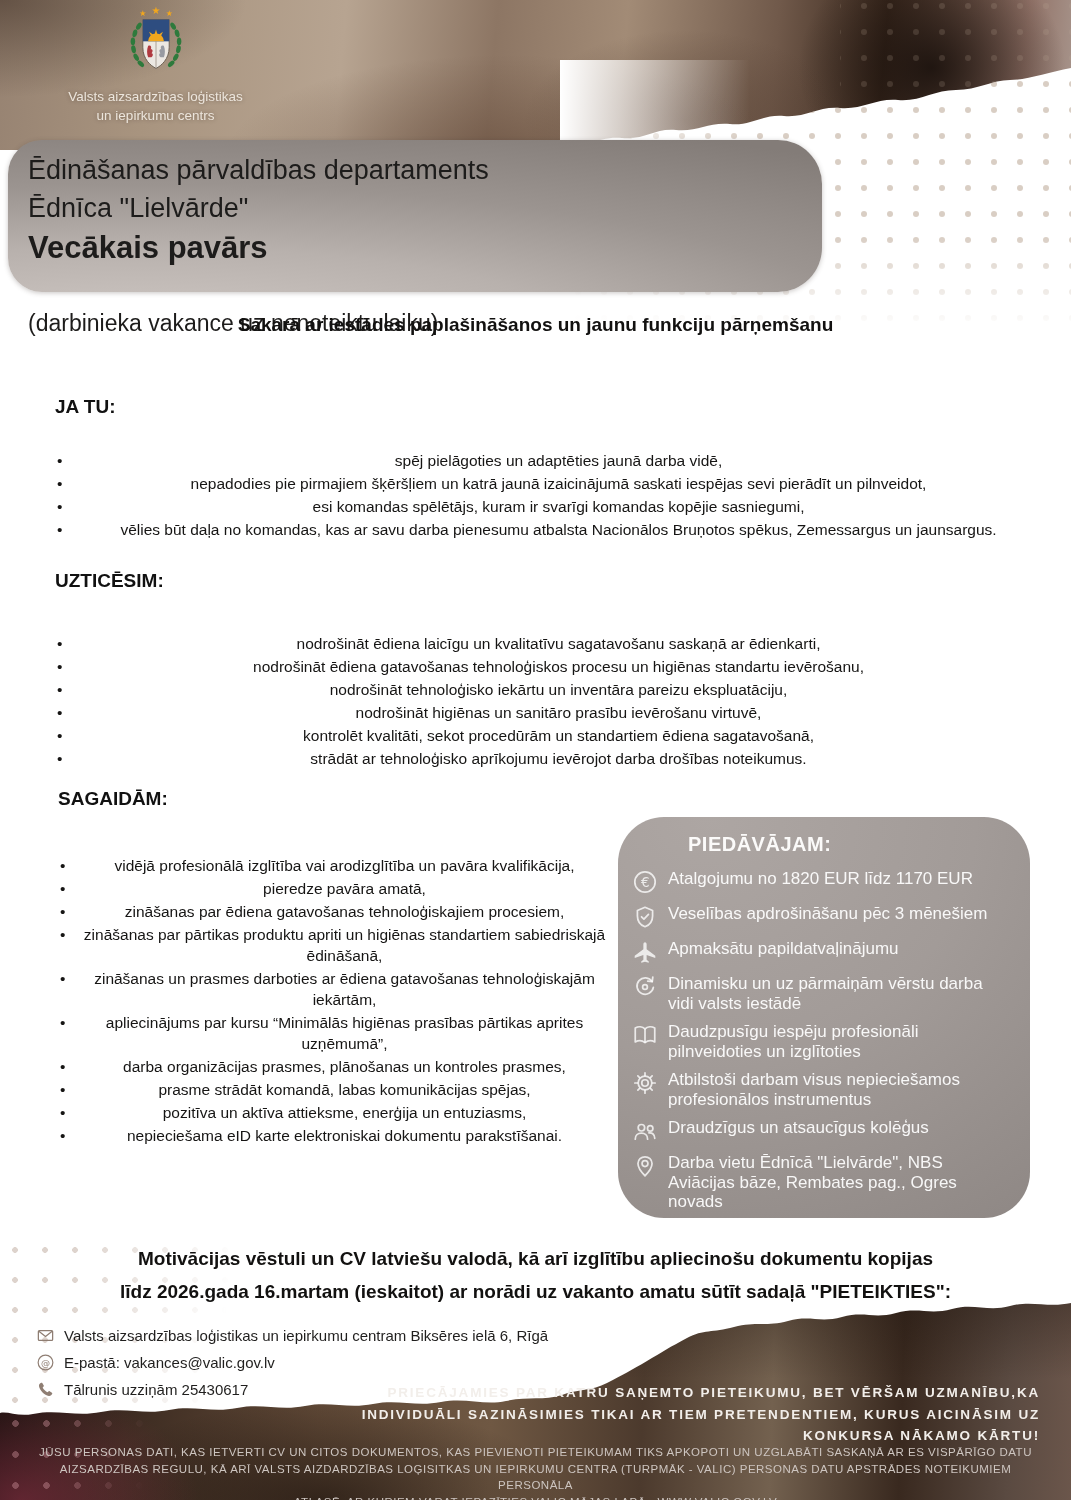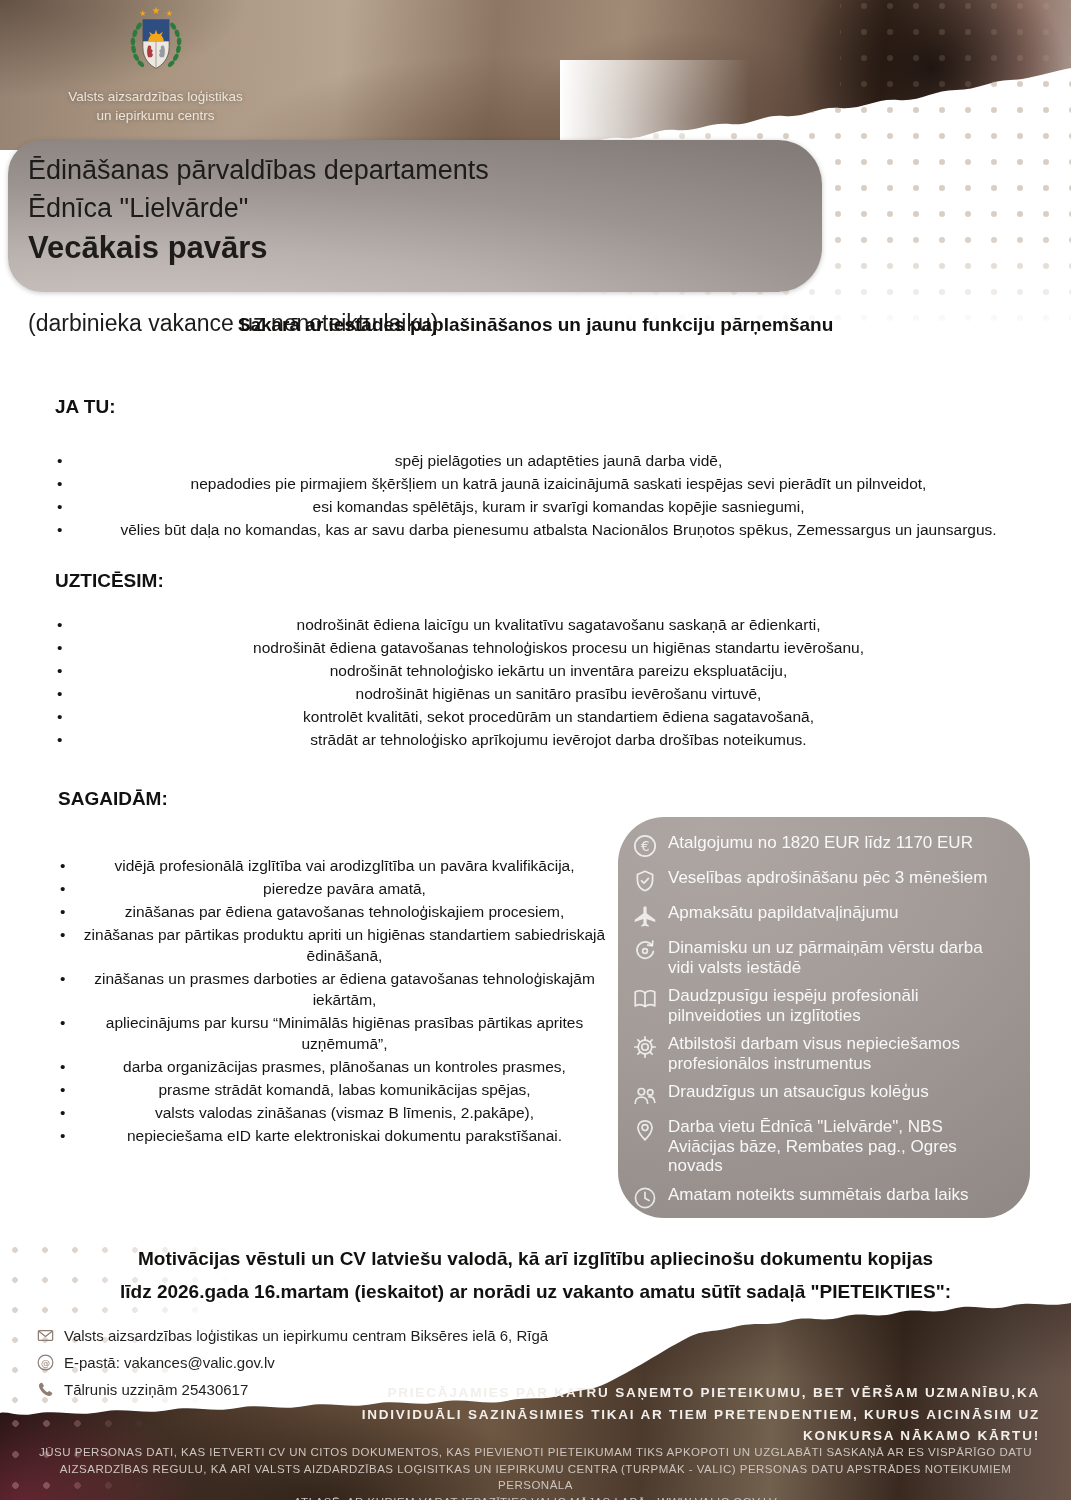--- a/index.html
+++ b/index.html
@@ -55,21 +55,21 @@
 
   
   .sec{z-index:3;}
   .sec h3{margin:0;font-size:19px;font-weight:bold;color:#111;}
   .sec ul{list-style:none;margin:0;padding:0;}
   .sec li{position:relative;padding-left:17px;font-size:15.5px;color:#161514;text-align:center;}
   .sec li::before{content:"\2022";position:absolute;left:2px;top:0;}
   .sec-jatu{left:55px;top:396px;width:990px;}
   .sec-jatu ul{margin-top:31px;} .sec-jatu li{line-height:23px;}
   .sec-uzt{left:55px;top:570px;width:990px;}
-  .sec-uzt ul{margin-top:21px;} .sec-uzt li{line-height:23px;}
+  .sec-uzt ul{margin-top:40px;} .sec-uzt li{line-height:23px;}
   .sec-sag{left:58px;top:788px;width:556px;}
   .sec-sag ul{margin-top:45px;} .sec-sag li{line-height:21px;margin-bottom:2px;}
 
   
   .offer-box{left:618px;top:817px;width:412px;height:401px;z-index:3;border-radius:46px;
     background:radial-gradient(135% 125% at 22% 0%, #ada6a3 0%, #a29b98 48%, #8e8784 100%);
     padding:16px 16px 0 14px;box-sizing:border-box;}
   .offer-title{margin:0 0 13px 56px;font-size:20px;font-weight:bold;letter-spacing:.5px;color:#fbfaf9;}
   .offer-item{display:flex;align-items:flex-start;gap:10px;margin-bottom:9px;}
   .oic{width:26px;height:26px;flex:0 0 26px;color:rgba(255,255,255,.78);}
@@ -258,26 +258,27 @@
     <ul>
 
         <li>vidējā profesionālā izglītība vai arodizglītība un pavāra kvalifikācija,</li>
         <li>pieredze pavāra amatā,</li>
         <li>zināšanas par ēdiena gatavošanas tehnoloģiskajiem procesiem,</li>
         <li>zināšanas par pārtikas produktu apriti un higiēnas standartiem sabiedriskajā ēdināšanā,</li>
         <li>zināšanas un prasmes darboties ar ēdiena gatavošanas tehnoloģiskajām iekārtām,</li>
         <li>apliecinājums par kursu “Minimālās higiēnas prasības pārtikas aprites uzņēmumā”,</li>
         <li>darba organizācijas prasmes, plānošanas un kontroles prasmes,</li>
         <li>prasme strādāt komandā, labas komunikācijas spējas,</li>
-        <li>valsts valodas zināšanas (vismaz B līmenis, 2.pakāpe),</li>
+        <li>pozitīva un aktīva attieksme, enerģija un entuziasms,</li>
         <li>nepieciešama eID karte elektroniskai dokumentu parakstīšanai.</li>
       </ul>
   </div>
 
   <div class="abs offer-box">
+    <div class="offer-title">PIEDĀVĀJAM:</div>
     <div>
 
         <div class="offer-item">
           <svg class="oic">
             <use href="#euro-circle-icon"></use>
           </svg>
           <span class="otext">Atalgojumu no 1820 EUR līdz 1170 EUR</span>
         </div>
 
         <div class="offer-item">

